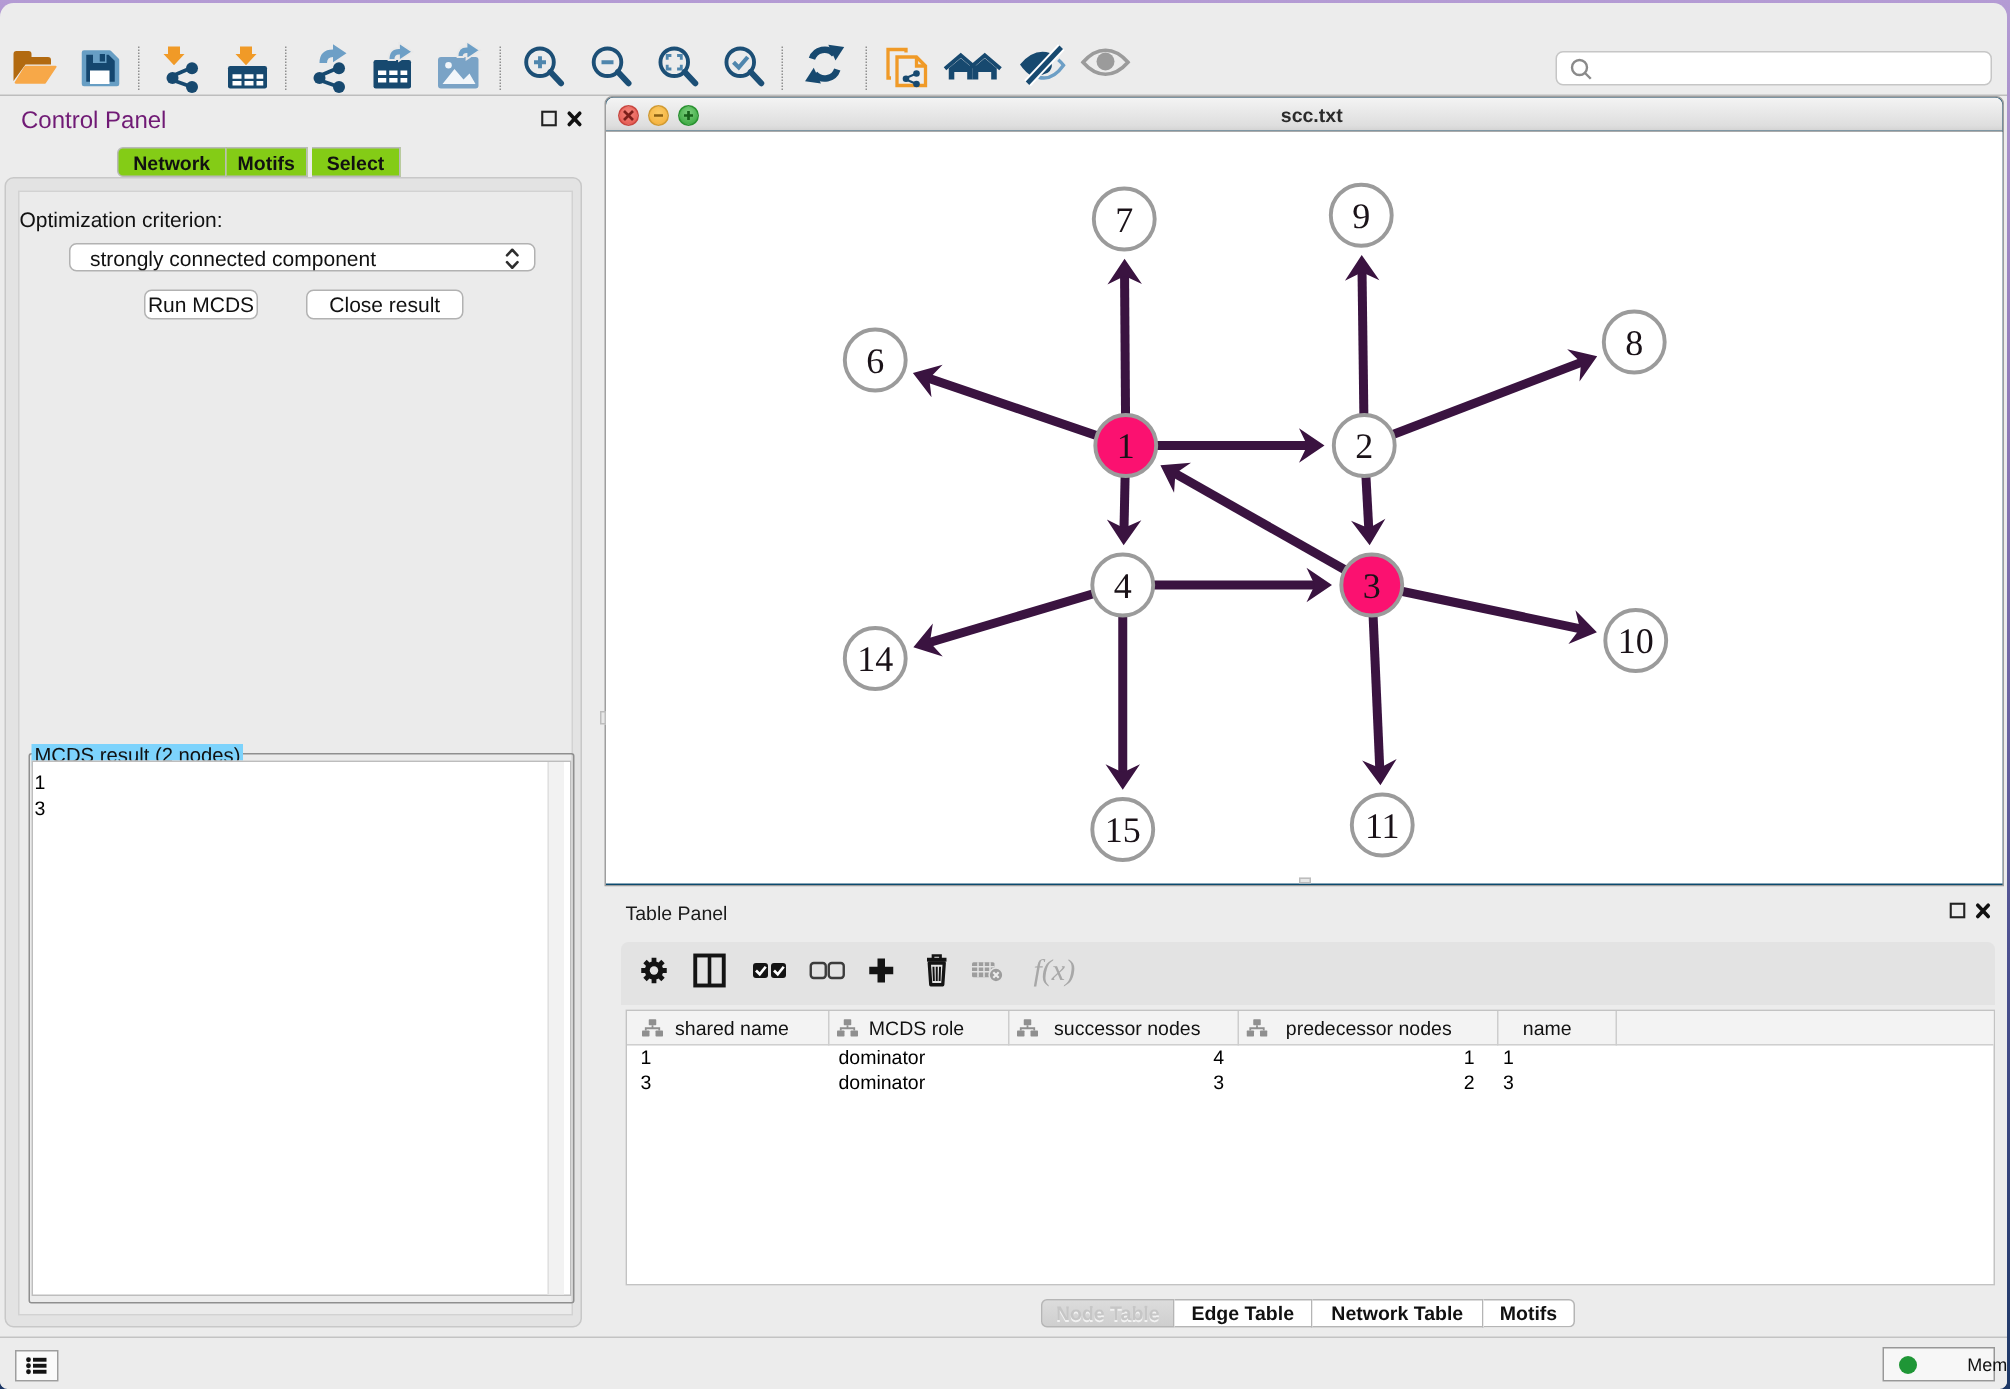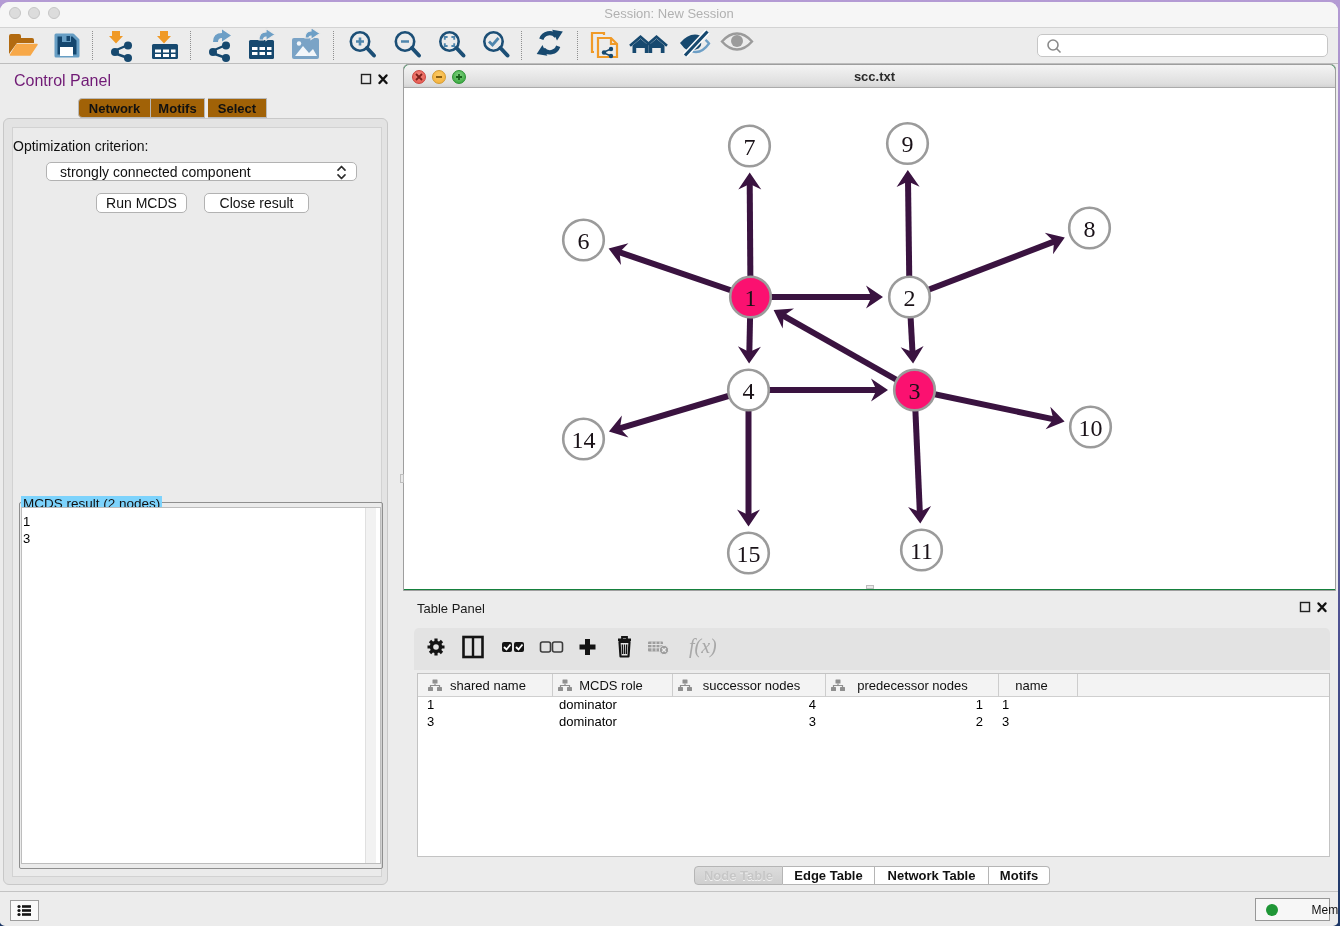--- a/index.html
+++ b/index.html
@@ -9,31 +9,31 @@
 .titlebar { position:absolute; left:0; top:0; width:100%; height:26px; background:#f6f6f6; border-bottom:1px solid #d3d3d3; }
 .tl { position:absolute; top:5px; width:12px; height:12px; border-radius:50%; background:#dcdcdc; border:1px solid #c5c5c5; }
 .wtitle { position:absolute; top:0; left:0; width:100%; text-align:center; line-height:24px; font-size:13px; color:#b1b1b1; }
 .toolbar { position:absolute; left:0; top:26px; width:100%; height:36px; background:#ececec; border-bottom:1px solid #bdbdbd; }
 .tsep { position:absolute; top:3px; height:29px; width:0; border-left:1px dotted #8f8f8f; }
 .search { position:absolute; left:1037px; top:5.5px; width:291px; height:23px; background:#fff; border:1px solid #c6c6c6; border-radius:5px; }
 
 .cp { position:absolute; left:0; top:62px; width:400px; height:828px; background:#ececec; }
 .cphead { position:absolute; top:8px; left:14px; font-size:16px; color:#701a75; }
 .cptabs { position:absolute; left:78px; top:34px; height:20px; }
-.seg { position:absolute; top:0; height:20px; font-size:13px; font-weight:700; text-align:center; line-height:19px; background:#a16207; border:1px solid #b9b9b9; color:#111; }
+.seg { position:absolute; top:0; height:20px; font-size:13px; font-weight:700; text-align:center; line-height:19px; background:#84cc16; border:1px solid #b9b9b9; color:#111; }
 .panelouter { position:absolute; left:3px; top:54px; width:385px; height:767px; background:#e3e3e3; border:1px solid #c8c8c8; border-radius:6px; }
 .panelinner { position:absolute; left:8px; top:8px; width:370px; height:750px; background:#ebebeb; border:1px solid #d2d2d2; }
 .combo { position:absolute; left:33px; top:33.5px; width:311px; height:19px; background:#fff; border:1px solid #b2b2b2; border-radius:5px; font-size:14px; line-height:16px; padding:1px 0 0 13px; color:#111; }
 .btn { position:absolute; top:65px; height:20px; background:#fff; border:1px solid #b2b2b2; border-radius:5px; font-size:14px; text-align:center; line-height:16px; padding-top:1px; color:#111; }
 .fieldset { position:absolute; left:6px; top:374px; width:364px; height:367px; border:1px solid #8f8f8f; border-radius:2px; }
 .legend { position:absolute; left:1px; top:-7px; background:#7dd3fc; padding:0 2px; font-size:13.5px; color:#111; }
 .resultbox { position:absolute; left:1px; top:4px; width:360px; height:357px; background:#fff; border:1px solid #bdbdbd; font-size:13px; line-height:16.5px; padding:6px 0 0 1px; color:#000; }
 .scrolltrack { position:absolute; right:4px; top:0px; width:11px; height:355px; background:#f2f2f2; border-left:1px solid #e0e0e0; }
 
-.nwin { position:absolute; left:403px; top:62px; width:933px; height:527px; border:1px solid #9e9e9e; border-radius:5px 5px 0 0; background:#15803d; }
+.nwin { position:absolute; left:403px; top:62px; width:933px; height:527px; border:1px solid #9e9e9e; border-radius:5px 5px 0 0; background:#0c4a6e; }
 .ntitle { position:absolute; left:0; top:0; width:100%; height:23px; background:linear-gradient(180deg,#f4f4f4,#dedede 85%,#d3d3d3); border-bottom:1px solid #ababab; border-radius:5px 5px 0 0; }
 .ntext { position:absolute; width:100%; padding-left:10px; text-align:center; font-size:13px; font-weight:700; color:#2b2b2b; line-height:23px; }
 .mtl { position:absolute; top:4.5px; width:14px; height:14px; border-radius:50%; }
 
 .tp { position:absolute; left:400px; top:588.5px; width:937px; height:301px; background:#ececec; }
 .tptitle { position:absolute; left:17px; top:10px; font-size:13px; color:#1a1a1a; }
 .tptool { position:absolute; left:14px; top:37px; width:916px; height:42px; background:#e3e3e3; border-radius:5px 5px 0 0; }
 .tbl { position:absolute; left:17px; top:82px; width:913px; height:184px; background:#fff; border:1px solid #c3c3c3; }
 .thead { position:absolute; left:0; top:0; width:100%; height:23px; background:#f3f3f3; border-bottom:1px solid #cfcfcf; }
 .th { position:absolute; top:0; height:23px; font-size:13px; color:#111; text-align:center; line-height:24px; }
@@ -43,26 +43,20 @@
 .bseg { position:absolute; top:0; height:19px; font-size:13px; font-weight:700; text-align:center; line-height:18px; background:#fff; border:1px solid #b5b5b5; color:#111; }
 
 .status { position:absolute; left:0; top:889px; width:1338.5px; height:33px; background:#ececec; border-top:1px solid #c3c3c3; }
 .sbtn { position:absolute; left:10px; top:8px; width:29px; height:21px; background:#fafafa; border:1px solid #9e9e9e; }
 .membtn { position:absolute; right:9px; top:6px; width:75px; height:23px; background:#f7f7f7; border:1px solid #989898; font-size:12px; color:#111; }
 </style>
 </head>
 <body>
 <div class="win">
 
-<div class="titlebar">
-  <div class="tl" style="left:8.5px"></div>
-  <div class="tl" style="left:27.5px"></div>
-  <div class="tl" style="left:47.5px"></div>
-  <div class="wtitle">Session: New Session</div>
-</div>
 
 <div class="toolbar">
   <div class="tsep" style="left:92px"></div>
   <div class="tsep" style="left:190px"></div>
   <div class="tsep" style="left:333px"></div>
   <div class="tsep" style="left:521px"></div>
   <div class="tsep" style="left:577px"></div>
   <svg style="position:absolute;left:0;top:0" width="770" height="35" viewBox="0 0 770 35">
 
     <g>
@@ -222,21 +216,21 @@
     <div class="panelinner">
       <div style="position:absolute;left:0;top:10px;width:100%;font-size:14px;color:#111;">Optimization criterion:</div>
       <div class="combo">strongly connected component
         <svg style="position:absolute;right:9px;top:2px" width="11" height="15" viewBox="0 0 11 15">
               <g stroke="#2e2e2e" stroke-width="1.7" fill="none" stroke-linejoin="round" stroke-linecap="round">
                 <path d="M2 5.2 L5.5 1.5 L9 5.2"></path>
                 <path d="M2 9.8 L5.5 13.5 L9 9.8"></path>
               </g>
             </svg>
       </div>
-      <div class="btn" style="left:83px;width:91px;">Run MCDS</div>
+      <div class="btn" style="left:83px;width:76px;">Run MCDS</div>
       <div class="btn" style="left:191px;width:105px;">Close result</div>
       <div class="fieldset">
         <div class="legend">MCDS result (2 nodes)</div>
         <div class="resultbox">1<br>3<div class="scrolltrack"></div></div>
       </div>
     </div>
   </div>
 </div>
 
 <div class="nwin">

